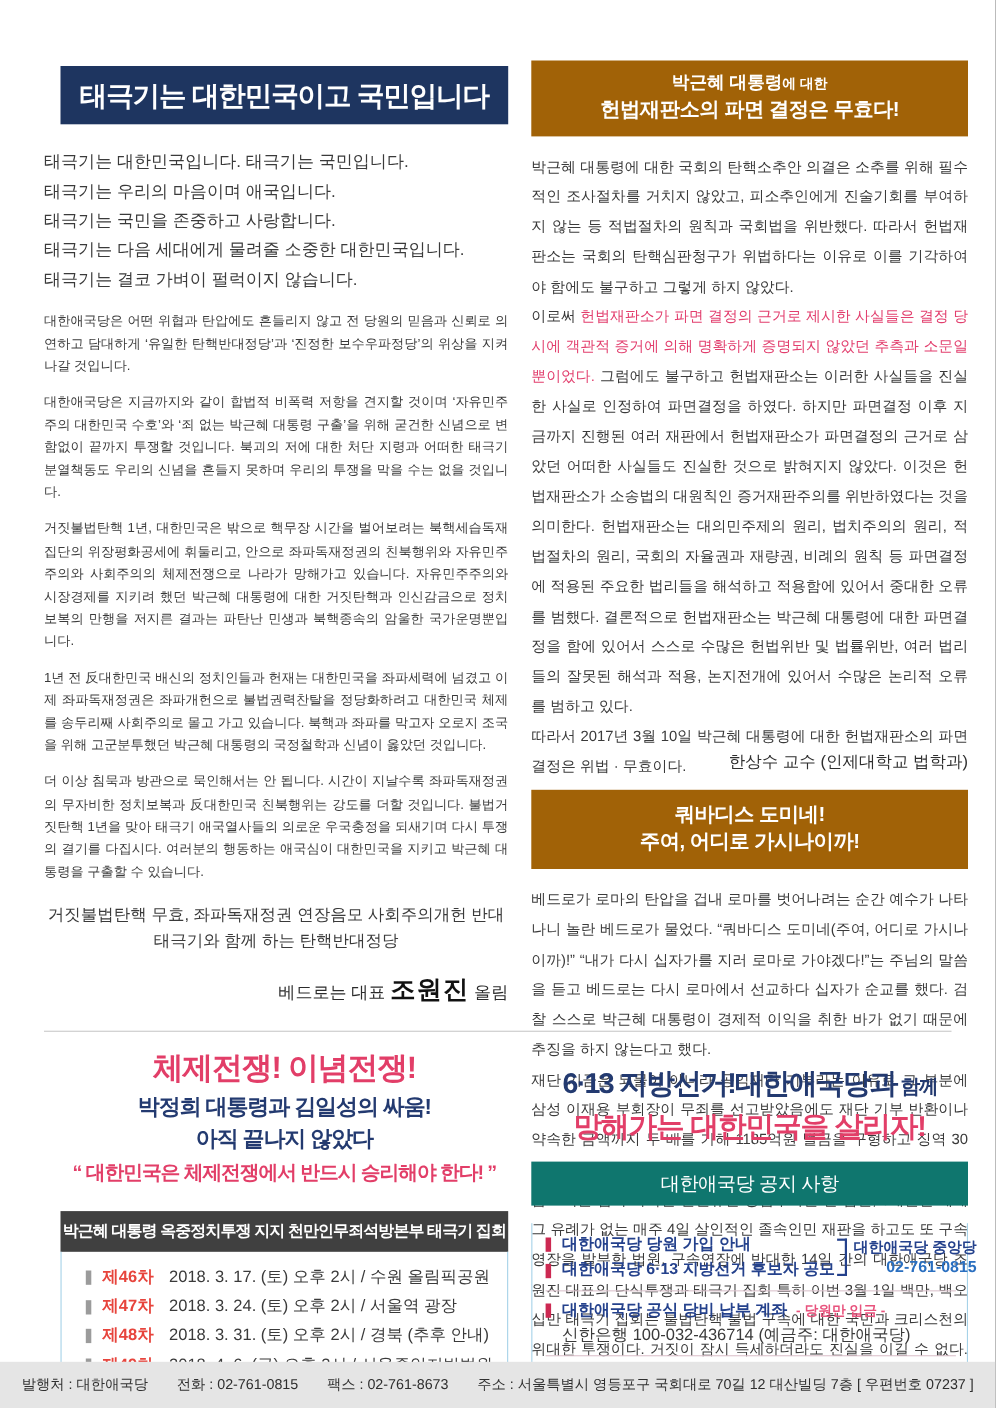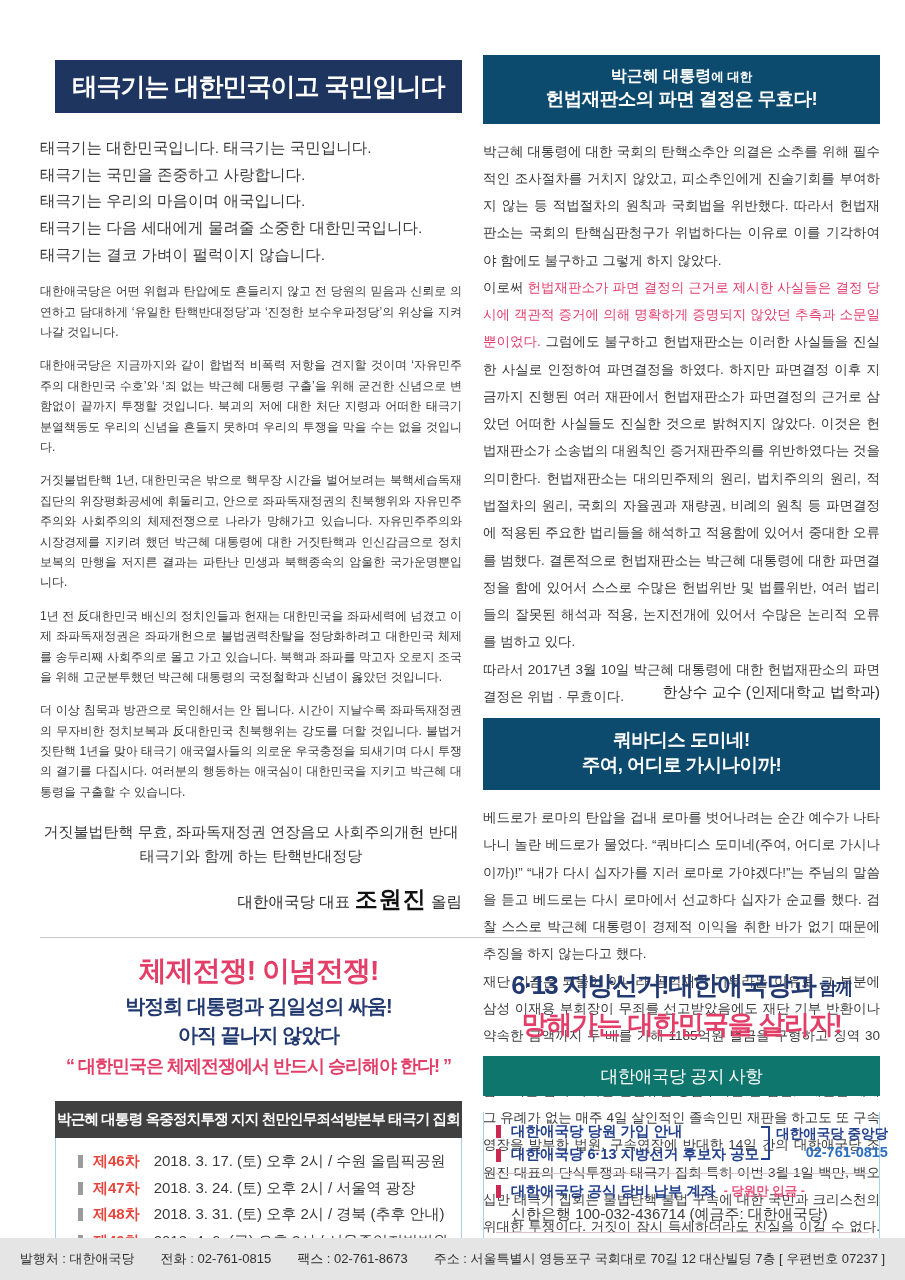--- a/index.html
+++ b/index.html
@@ -19,21 +19,21 @@
   }
   .intro { margin-top:22px; font-size:15.5px; line-height:1.72; color:#3a3a3a; }
   .col-left p.body { margin-top:13px; font-size:12px; line-height:1.7; text-align:justify; color:#3a3a3a; }
   .closing { margin-top:18px; text-align:center; font-size:15px; line-height:1.6; color:#3a3a3a; }
   .signoff { margin-top:16px; text-align:right; font-size:15.5px; color:#2b2b2b; }
   .signoff .name { font-size:23px; font-weight:bold; color:#111; letter-spacing:1px; }
 
   
   .col-right { position:absolute; left:483px; top:55px; width:397px; }
   .tr-banner {
-    background:#0c4a6e; color:#fff; text-align:center;
+    background:#a16207; color:#fff; text-align:center;
     padding:10px 4px 12px; line-height:1.35;
   }
   .tr-banner .b-line1 { font-size:16px; font-weight:bold; }
   .tr-banner .b-line1 .small { font-size:12.5px; font-weight:bold; }
   .tr-banner .b-line2 { font-size:18.5px; font-weight:bold; letter-spacing:-0.5px; }
   .article { margin-top:14px; font-size:13.5px; line-height:2.02; text-align:justify; color:#3a3a3a; }
   .article p + p { margin-top:0; }
   .red-inline { color:#e23e6d; }
   .author { text-align:right; font-size:15px; color:#2e2e2e; margin-top:-27px; }
   .author2 { text-align:right; font-size:15px; color:#2e2e2e; margin-top:2px; }
@@ -91,39 +91,39 @@
 
 <div class="page">
 
   <div class="col-left">
     <div class="tl-banner">
       <span>태극기는 대한민국이고 국민입니다</span>
     </div>
 
     <div class="intro">
       <div>태극기는 대한민국입니다. 태극기는 국민입니다.</div>
+      <div>태극기는 우리의 마음이며 애국입니다.</div>
       <div>태극기는 국민을 존중하고 사랑합니다.</div>
-      <div>태극기는 우리의 마음이며 애국입니다.</div>
       <div>태극기는 다음 세대에게 물려줄 소중한 대한민국입니다.</div>
       <div>태극기는 결코 가벼이 펄럭이지 않습니다.</div>
     </div>
 
     <p class="body">대한애국당은 어떤 위협과 탄압에도 흔들리지 않고 전 당원의 믿음과 신뢰로 의연하고 담대하게 ‘유일한 탄핵반대정당’과 ‘진정한 보수우파정당’의 위상을 지켜나갈 것입니다.</p>
     <p class="body">대한애국당은 지금까지와 같이 합법적 비폭력 저항을 견지할 것이며 ‘자유민주주의 대한민국 수호’와 ‘죄 없는 박근혜 대통령 구출’을 위해 굳건한 신념으로 변함없이 끝까지 투쟁할 것입니다. 북괴의 저에 대한 처단 지령과 어떠한 태극기 분열책동도 우리의 신념을 흔들지 못하며 우리의 투쟁을 막을 수는 없을 것입니다.</p>
     <p class="body">거짓불법탄핵 1년, 대한민국은 밖으로 핵무장 시간을 벌어보려는 북핵세습독재집단의 위장평화공세에 휘둘리고, 안으로 좌파독재정권의 친북행위와 자유민주주의와 사회주의의 체제전쟁으로 나라가 망해가고 있습니다. 자유민주주의와 시장경제를 지키려 했던 박근혜 대통령에 대한 거짓탄핵과 인신감금으로 정치보복의 만행을 저지른 결과는 파탄난 민생과 북핵종속의 암울한 국가운명뿐입니다.</p>
     <p class="body">1년 전 反대한민국 배신의 정치인들과 헌재는 대한민국을 좌파세력에 넘겼고 이제 좌파독재정권은 좌파개헌으로 불법권력찬탈을 정당화하려고 대한민국 체제를 송두리째 사회주의로 몰고 가고 있습니다. 북핵과 좌파를 막고자 오로지 조국을 위해 고군분투했던 박근혜 대통령의 국정철학과 신념이 옳았던 것입니다.</p>
     <p class="body">더 이상 침묵과 방관으로 묵인해서는 안 됩니다. 시간이 지날수록 좌파독재정권의 무자비한 정치보복과 反대한민국 친북행위는 강도를 더할 것입니다. 불법거짓탄핵 1년을 맞아 태극기 애국열사들의 의로운 우국충정을 되새기며 다시 투쟁의 결기를 다집시다. 여러분의 행동하는 애국심이 대한민국을 지키고 박근혜 대통령을 구출할 수 있습니다.</p>
 
     <div class="closing">
       <div>거짓불법탄핵 무효, 좌파독재정권 연장음모 사회주의개헌 반대</div>
       <div>태극기와 함께 하는 탄핵반대정당</div>
     </div>
 
     <div class="signoff">
-      <span>대한애국당 대표 </span><span class="name">조원진</span><span> 올림</span>
+      <span>베드로는 대표 </span><span class="name">조원진</span><span> 올림</span>
     </div>
   </div>
 
   <div class="col-right">
     <div class="tr-banner">
       <div class="b-line1"><span>박근혜 대통령</span><span class="small">에 대한</span></div>
       <div class="b-line2">헌법재판소의 파면 결정은 무효다!</div>
     </div>
 
     <div class="article">

